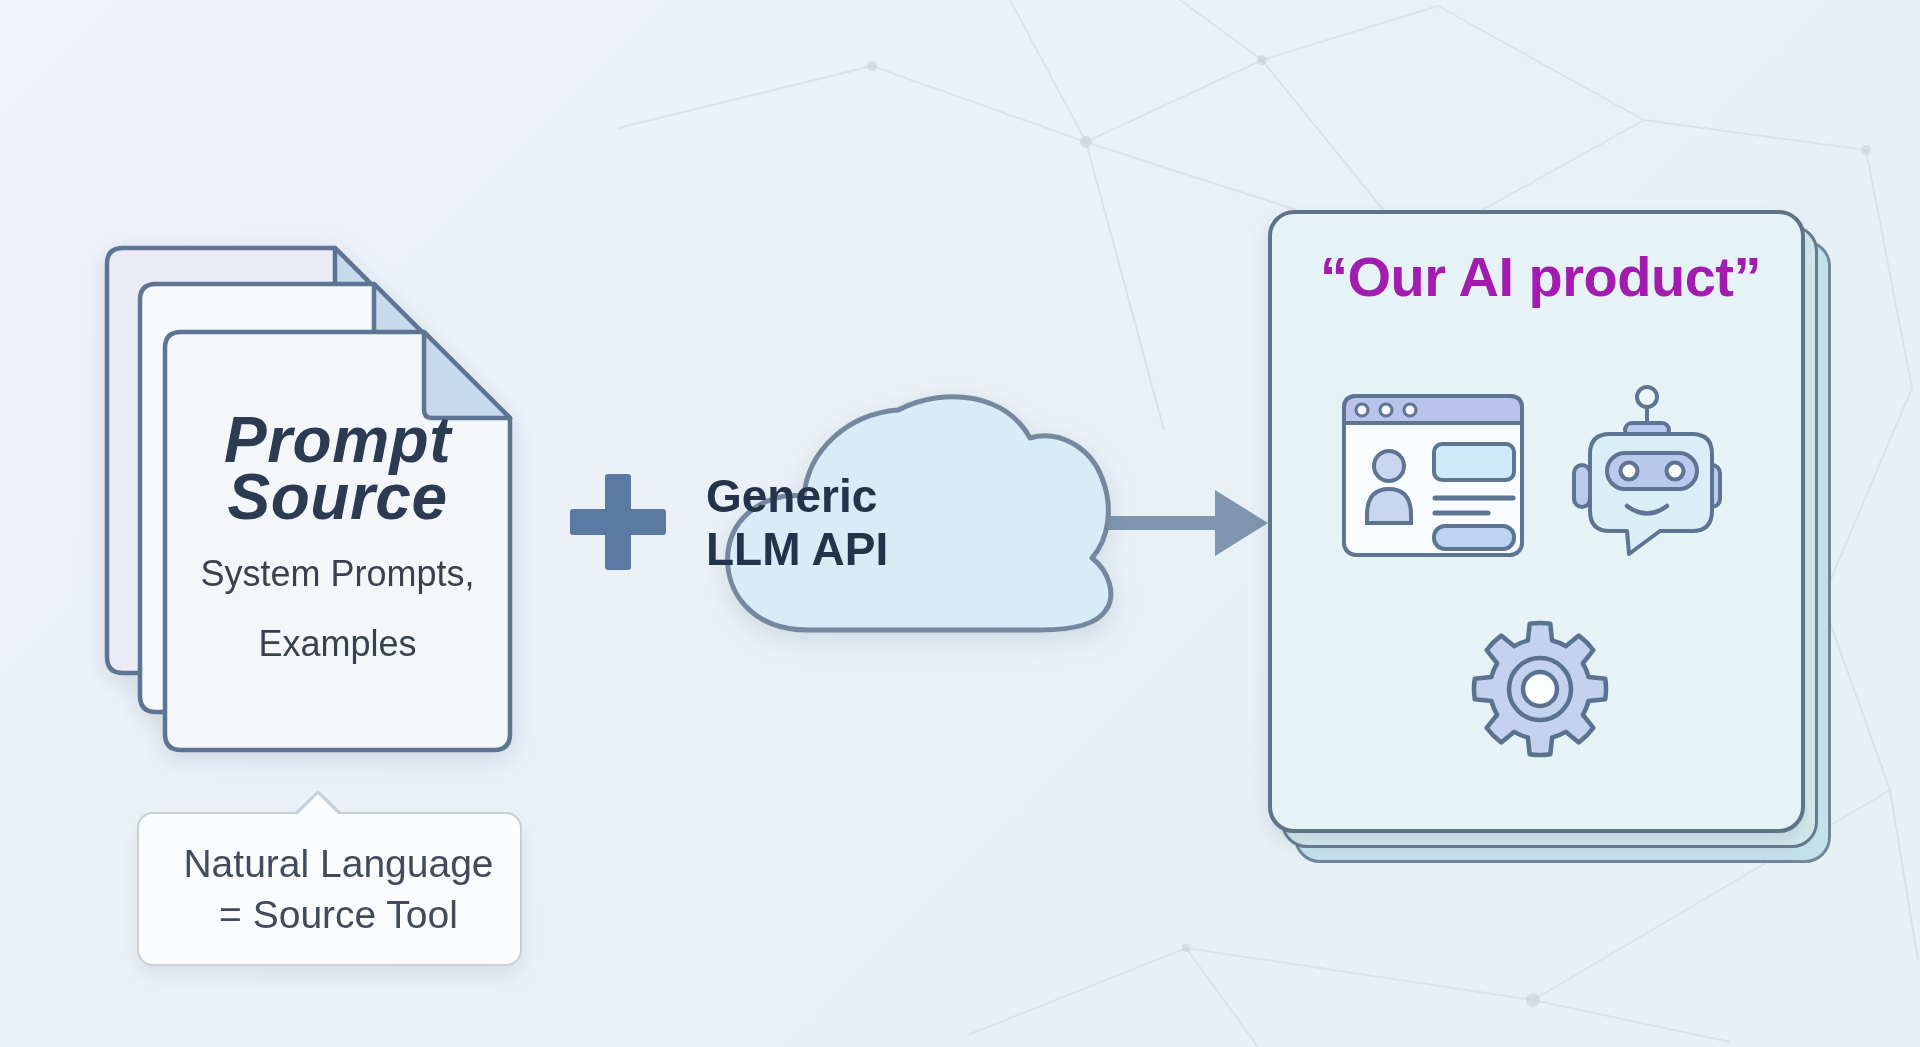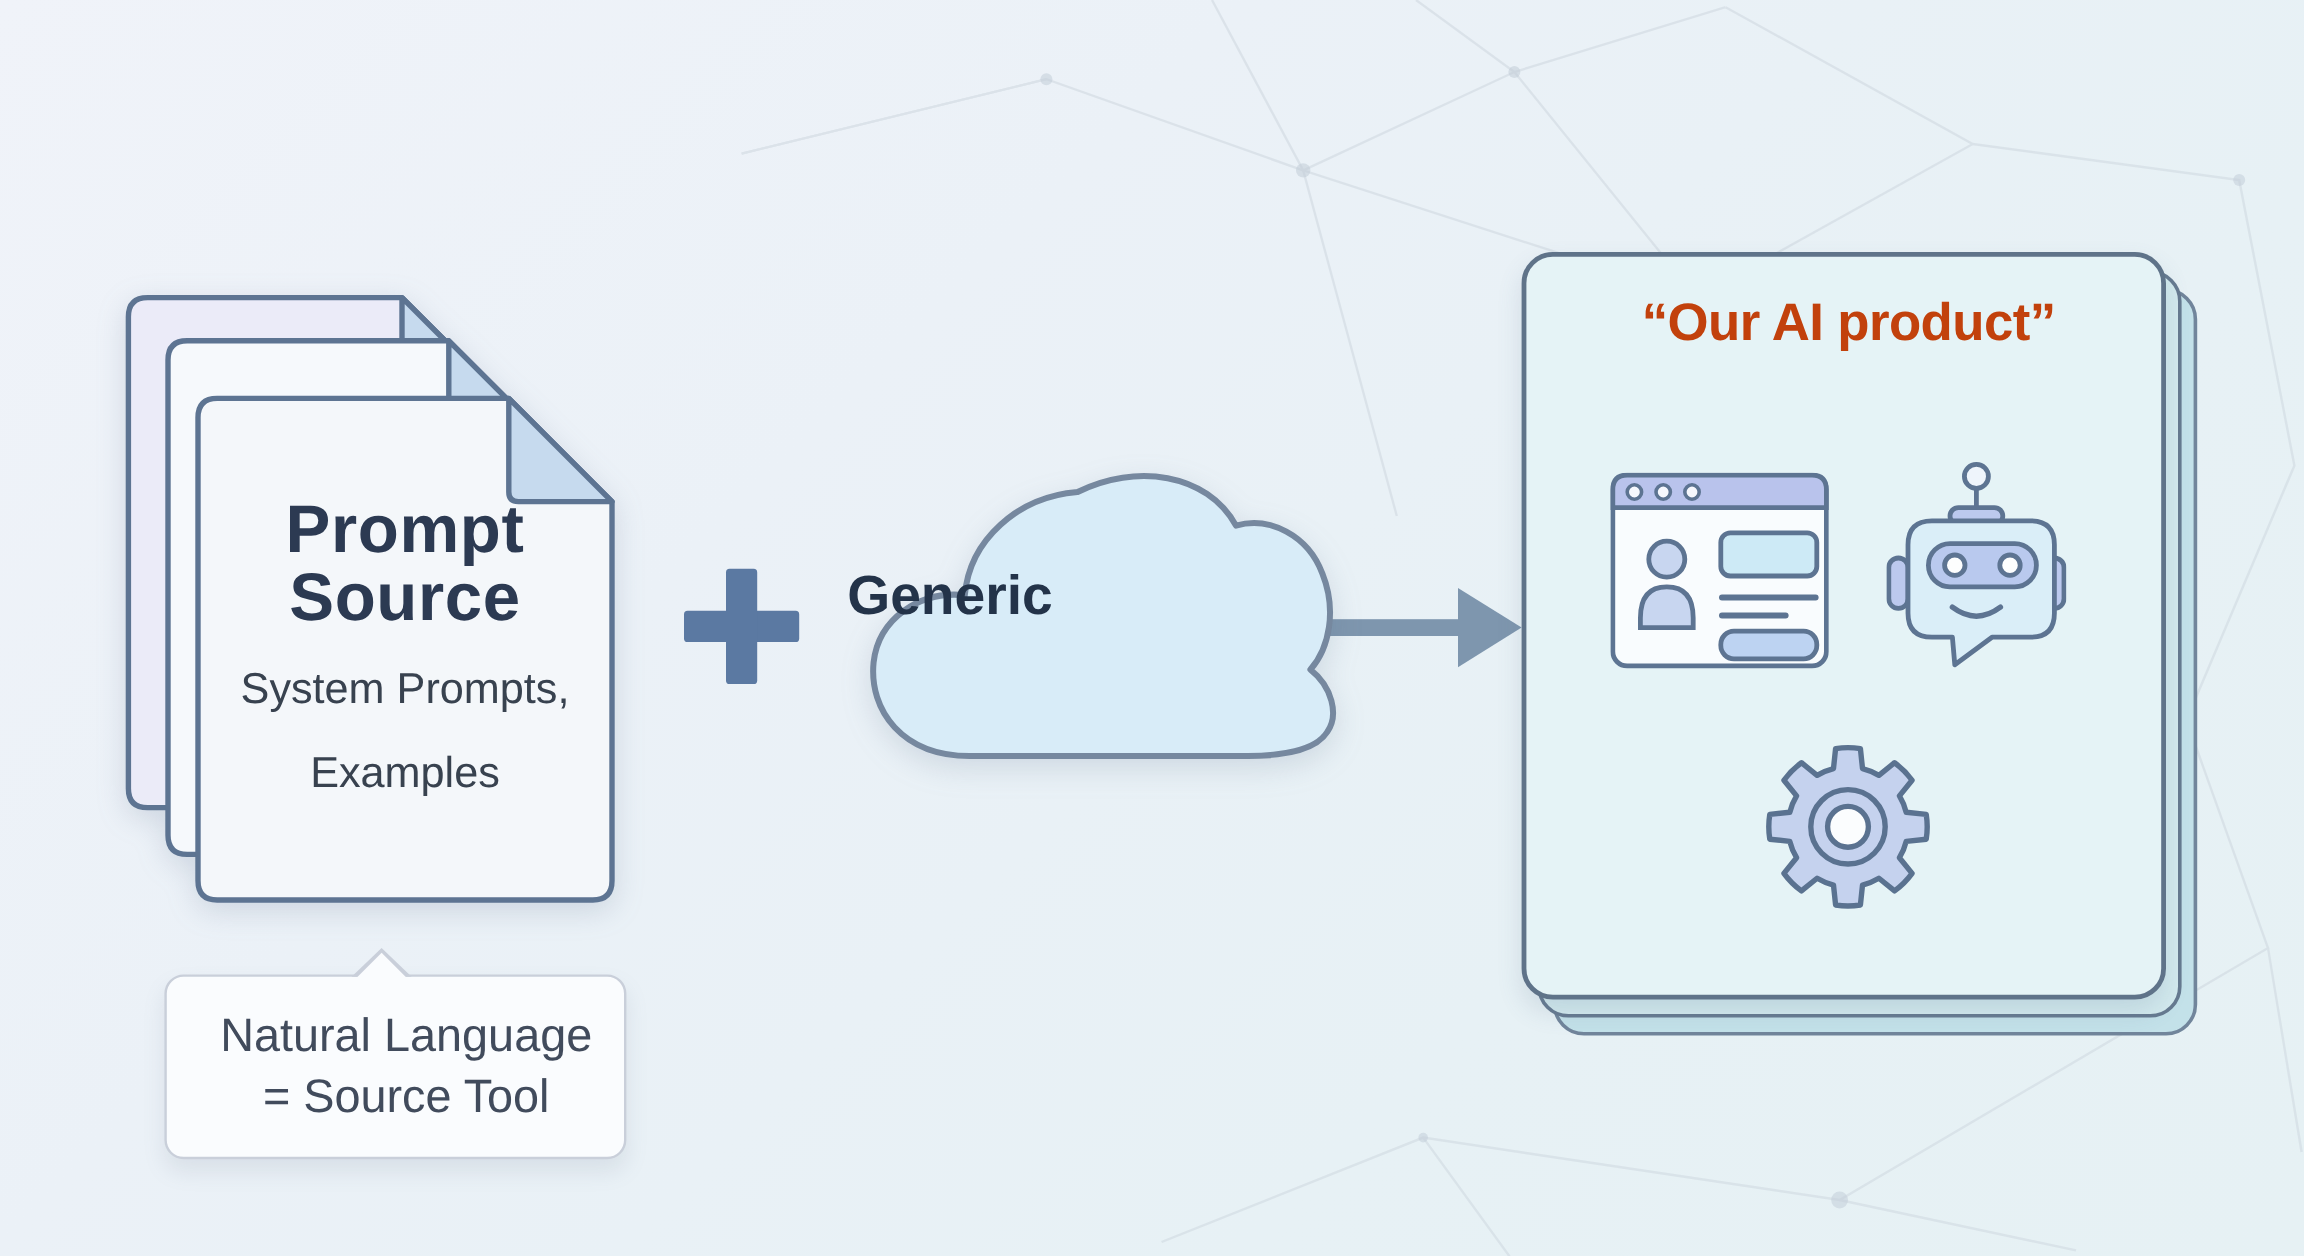--- a/index.html
+++ b/index.html
@@ -9,21 +9,21 @@
   .abs{position:absolute;}
   svg{display:block;}
 
   
   .bg-net{position:absolute; inset:0; z-index:0;}
 
   
   .doc-stack{left:95px; top:238px; width:430px; height:530px; z-index:2;}
   .doc-stack svg{filter:drop-shadow(0 7px 12px rgba(90,110,140,.20));}
   .doc-text{left:165px; top:412px; width:345px; z-index:3; text-align:center;}
-  .doc-title{font-size:56px; line-height:57px; font-weight:bold; color:#2c3a52; letter-spacing:.5px;}
+  .doc-title{font-size:64px; line-height:57px; font-weight:bold; color:#2c3a52; letter-spacing:.5px;font-style:italic;}
   .doc-lines{margin-top:13px; font-size:36px; line-height:45px; color:#38424f;}
   .doc-lines span{display:block;margin-top:25px;}
 
   
   .callout{left:137px; top:812px; width:363px; height:150px; background:#fafcfe;
            border:2.5px solid #c9cfda; border-radius:16px; z-index:2;
            box-shadow:0 10px 18px rgba(110,125,150,.14);
            display:flex; flex-direction:column; justify-content:center; text-align:center;padding-left:18px;}
   .callout::before{content:""; position:absolute; top:-24px; left:154px; width:0; height:0;
            border-left:25px solid transparent; border-right:25px solid transparent;
@@ -50,21 +50,21 @@
   .arrow{left:1095px; top:480px; z-index:1;}
 
   
   .product{left:1268px; top:210px; width:593px; height:680px; z-index:2;}
   .card-layer{position:absolute; width:537px; height:623px; border-radius:26px; box-sizing:border-box;}
   .layer3{left:26px; top:30px; background:#c3e1e9; border:3.5px solid #71859b;}
   .layer2{left:13px; top:15px; background:#d3eaee; border:3.5px solid #667a90;}
   .card-main{left:0; top:0; background:#e5f3f6; border:4px solid #5f7389;
              box-shadow:0 10px 20px rgba(90,110,140,.16);}
   .card-title{position:absolute; left:0; top:30px; width:537px; text-align:center;
-              font-weight:bold; font-size:44px; color:#c2410c; letter-spacing:-.5px;}
+              font-weight:bold; font-size:56px; color:#a21caf; letter-spacing:-.5px;}
   .icon{position:absolute;}
   .icon-browser{left:70px; top:180px;}
   .icon-robot{left:300px; top:165px;}
   .icon-gear{left:188px; top:395px;}
 </style>
 </head>
 <body>
 
 <div class="stage">
 
@@ -135,20 +135,21 @@
                C240,18 300,26 324,70
                C352,62 384,78 396,110
                C408,140 402,172 386,190
                C404,204 410,228 400,242
                C390,258 360,262 334,262
                Z" fill="#d8ecf8" stroke="#76889f" stroke-width="5" stroke-linejoin="round"></path>
     </svg>
   </div>
   <div class="abs cloud-label">
     <span>Generic</span>
+    <span>LLM API</span>
   </div>
 
   <svg class="abs arrow" width="180" height="86" viewBox="0 0 180 86">
     <rect x="6" y="36" width="116" height="14" fill="#7e96ae"></rect>
     <polygon points="120,10 173,43 120,76" fill="#7e96ae"></polygon>
   </svg>
 
   <div class="abs product">
     <div class="card-layer layer3"></div>
     <div class="card-layer layer2"></div>

